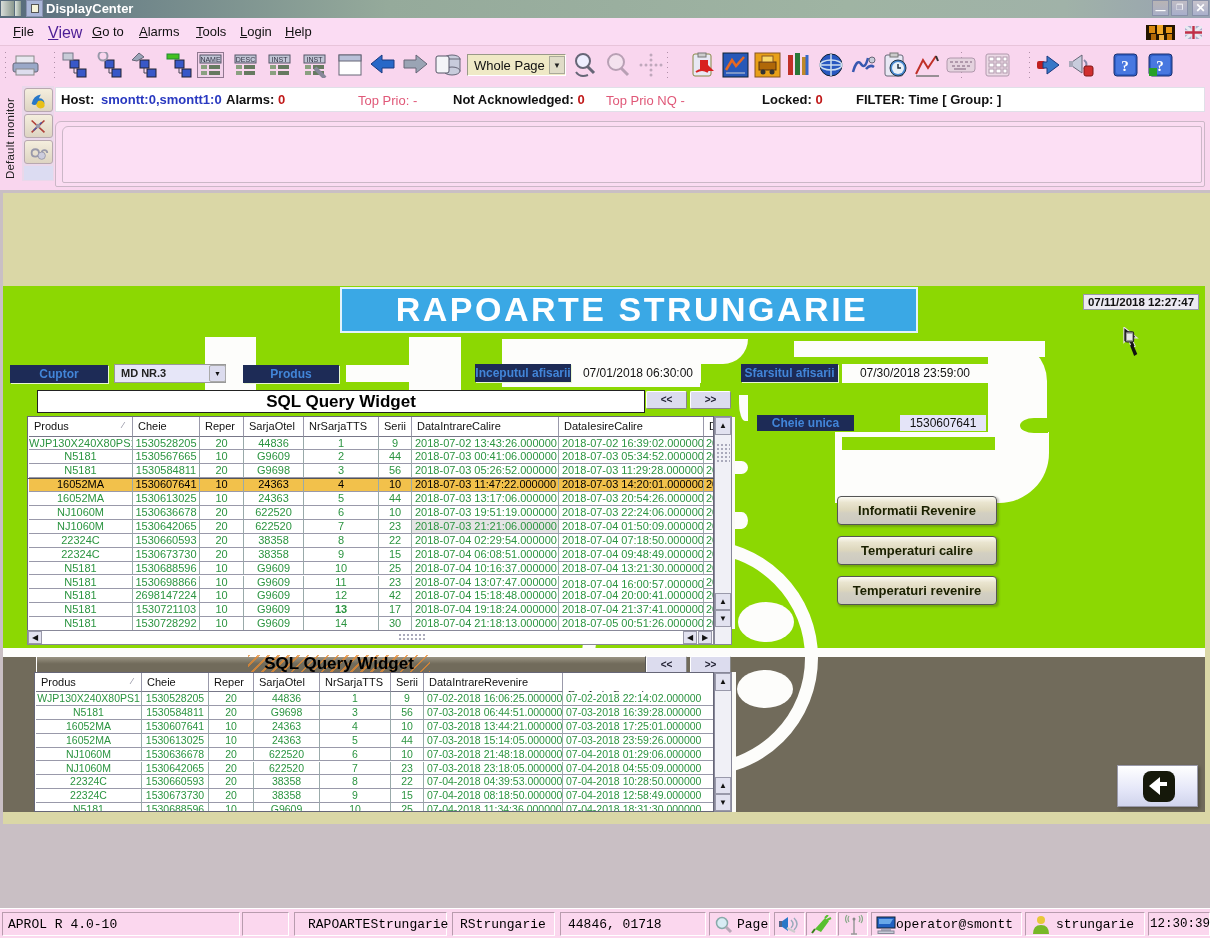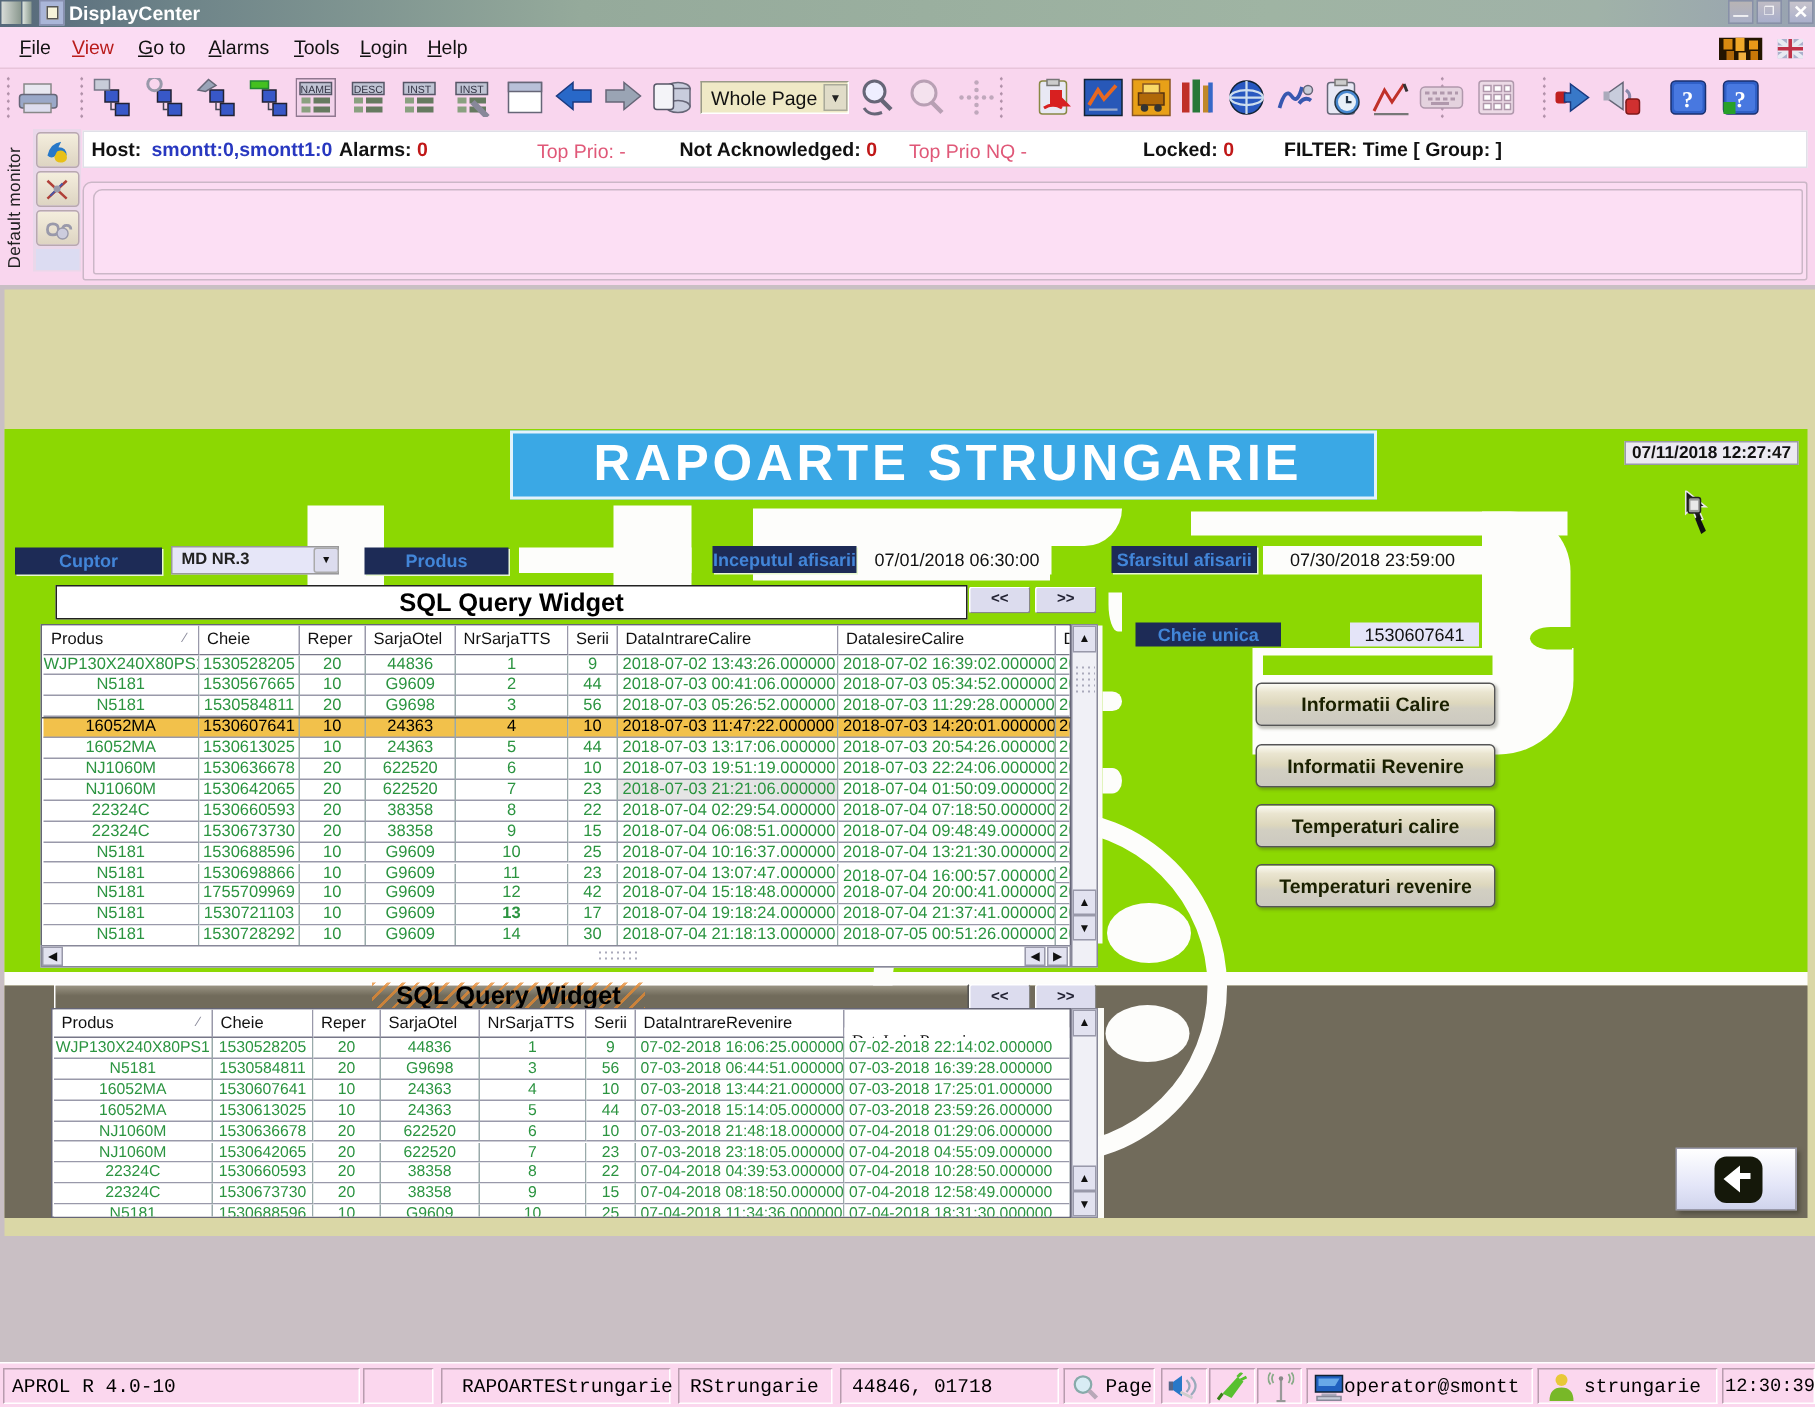--- a/index.html
+++ b/index.html
@@ -16,21 +16,21 @@
    <div class="abs" style="left:4px;top:3px;width:8px;height:9px;background:#f6f3da;border:1px solid #555;"></div>
  </div>
  <div class="abs" style="left:46px;top:1px;color:#fff;font-weight:bold;font-size:13px;">DisplayCenter</div>
  <div class="abs" style="left:1152px;top:0px;width:17px;height:16px;background:linear-gradient(#b8b4b4,#aab0c8);border:1px solid #8890a8;color:#fff;font-size:10px;text-align:center;line-height:20px;font-weight:bold;">—</div>
  <div class="abs" style="left:1171px;top:0px;width:17px;height:16px;background:linear-gradient(#c0bcc4,#a8aecb);border:1px solid #8890a8;color:#fff;font-size:8px;text-align:center;line-height:14px;">❐</div>
  <div class="abs" style="left:1192px;top:0px;width:17px;height:16px;background:linear-gradient(#c8c4cc,#aab0cc);border:1px solid #8890a8;color:#fff;font-size:12px;text-align:center;line-height:15px;font-weight:bold;">✕</div>
 </div>
 
 <div class="abs" style="left:0;top:18px;width:1210px;height:28px;background:#fbdcf3;border-bottom:1px solid #e8c4da;">
 <div class="abs" style="left:13px;top:6px;font-size:13px;color:#111;"><span style="text-decoration:underline;">F</span>ile</div>
-<div class="abs" style="left:48px;top:6px;font-size:13px;color:#b91c1c;"><span style="text-decoration:underline;">V</span>iew</div>
+<div class="abs" style="left:48px;top:6px;font-size:16px;color:#4c1d95;"><span style="text-decoration:underline;">V</span>iew</div>
 <div class="abs" style="left:92px;top:6px;font-size:13px;color:#111;"><span style="text-decoration:underline;">G</span>o to</div>
 <div class="abs" style="left:139px;top:6px;font-size:13px;color:#111;"><span style="text-decoration:underline;">A</span>larms</div>
 <div class="abs" style="left:196px;top:6px;font-size:13px;color:#111;"><span style="text-decoration:underline;">T</span>ools</div>
 <div class="abs" style="left:240px;top:6px;font-size:13px;color:#111;"><span style="text-decoration:underline;">L</span>ogin</div>
 <div class="abs" style="left:285px;top:6px;font-size:13px;color:#111;"><span style="text-decoration:underline;">H</span>elp</div>
 
  <svg class="abs" style="left:1146px;top:7px;" width="29" height="15" viewBox="0 0 29 15">
   <rect x="0" y="0" width="29" height="15" fill="#241500"></rect>
   <rect x="3" y="1" width="6" height="7" fill="#d88a10"></rect>
   <rect x="11" y="0" width="6" height="9" fill="#f0a828"></rect>
@@ -443,21 +443,21 @@
         <div style="position:absolute;left:1px;top:158.5px;width:104px;height:13.9px;border-right:1px solid #9aa;border-bottom:1px solid #99a;background:#fff;color:#2b9440;font-weight:normal;font-size:11px;text-align:center;line-height:13.9px;white-space:nowrap;overflow:hidden;">N5181</div>
         <div style="position:absolute;left:105px;top:158.5px;width:67px;height:13.9px;border-right:1px solid #9aa;border-bottom:1px solid #99a;background:#fff;color:#2b9440;font-weight:normal;font-size:11px;text-align:center;line-height:13.9px;white-space:nowrap;overflow:hidden;">1530698866</div>
         <div style="position:absolute;left:172px;top:158.5px;width:44px;height:13.9px;border-right:1px solid #9aa;border-bottom:1px solid #99a;background:#fff;color:#2b9440;font-weight:normal;font-size:11px;text-align:center;line-height:13.9px;white-space:nowrap;overflow:hidden;">10</div>
         <div style="position:absolute;left:216px;top:158.5px;width:60px;height:13.9px;border-right:1px solid #9aa;border-bottom:1px solid #99a;background:#fff;color:#2b9440;font-weight:normal;font-size:11px;text-align:center;line-height:13.9px;white-space:nowrap;overflow:hidden;">G9609</div>
         <div style="position:absolute;left:276px;top:158.5px;width:75px;height:13.9px;border-right:1px solid #9aa;border-bottom:1px solid #99a;background:#fff;color:#2b9440;font-weight:normal;font-size:11px;text-align:center;line-height:13.9px;white-space:nowrap;overflow:hidden;">11</div>
         <div style="position:absolute;left:351px;top:158.5px;width:33px;height:13.9px;border-right:1px solid #9aa;border-bottom:1px solid #99a;background:#fff;color:#2b9440;font-weight:normal;font-size:11px;text-align:center;line-height:13.9px;white-space:nowrap;overflow:hidden;">23</div>
         <div style="position:absolute;left:384px;top:158.5px;width:147px;height:13.9px;border-right:1px solid #9aa;border-bottom:1px solid #99a;background:#fff;color:#2b9440;font-weight:normal;font-size:11px;text-align:left;padding-left:3px;line-height:13.9px;white-space:nowrap;overflow:hidden;">2018-07-04 13:07:47.000000</div>
         <div style="position:absolute;left:531px;top:161px;width:145px;height:13.9px;border-right:1px solid #9aa;border-bottom:1px solid #99a;background:#fff;color:#2b9440;font-weight:normal;font-size:11px;text-align:left;padding-left:3px;line-height:13.9px;white-space:nowrap;overflow:hidden;">2018-07-04 16:00:57.000000</div>
         <div style="position:absolute;left:676px;top:158.5px;width:11px;height:13.9px;border-right:1px solid #9aa;border-bottom:1px solid #99a;background:#fff;color:#2b9440;font-size:11px;padding-left:2px;line-height:13.9px;overflow:hidden;">20</div>
         <div style="position:absolute;left:1px;top:172.4px;width:104px;height:13.9px;border-right:1px solid #9aa;border-bottom:1px solid #99a;background:#fff;color:#2b9440;font-weight:normal;font-size:11px;text-align:center;line-height:13.9px;white-space:nowrap;overflow:hidden;">N5181</div>
-        <div style="position:absolute;left:105px;top:172.4px;width:67px;height:13.9px;border-right:1px solid #9aa;border-bottom:1px solid #99a;background:#fff;color:#2b9440;font-weight:normal;font-size:11px;text-align:center;line-height:13.9px;white-space:nowrap;overflow:hidden;">1755709969</div>
+        <div style="position:absolute;left:105px;top:172.4px;width:67px;height:13.9px;border-right:1px solid #9aa;border-bottom:1px solid #99a;background:#fff;color:#2b9440;font-weight:normal;font-size:11px;text-align:center;line-height:13.9px;white-space:nowrap;overflow:hidden;">2698147224</div>
         <div style="position:absolute;left:172px;top:172.4px;width:44px;height:13.9px;border-right:1px solid #9aa;border-bottom:1px solid #99a;background:#fff;color:#2b9440;font-weight:normal;font-size:11px;text-align:center;line-height:13.9px;white-space:nowrap;overflow:hidden;">10</div>
         <div style="position:absolute;left:216px;top:172.4px;width:60px;height:13.9px;border-right:1px solid #9aa;border-bottom:1px solid #99a;background:#fff;color:#2b9440;font-weight:normal;font-size:11px;text-align:center;line-height:13.9px;white-space:nowrap;overflow:hidden;">G9609</div>
         <div style="position:absolute;left:276px;top:172.4px;width:75px;height:13.9px;border-right:1px solid #9aa;border-bottom:1px solid #99a;background:#fff;color:#2b9440;font-weight:normal;font-size:11px;text-align:center;line-height:13.9px;white-space:nowrap;overflow:hidden;">12</div>
         <div style="position:absolute;left:351px;top:172.4px;width:33px;height:13.9px;border-right:1px solid #9aa;border-bottom:1px solid #99a;background:#fff;color:#2b9440;font-weight:normal;font-size:11px;text-align:center;line-height:13.9px;white-space:nowrap;overflow:hidden;">42</div>
         <div style="position:absolute;left:384px;top:172.4px;width:147px;height:13.9px;border-right:1px solid #9aa;border-bottom:1px solid #99a;background:#fff;color:#2b9440;font-weight:normal;font-size:11px;text-align:left;padding-left:3px;line-height:13.9px;white-space:nowrap;overflow:hidden;">2018-07-04 15:18:48.000000</div>
         <div style="position:absolute;left:531px;top:172.4px;width:145px;height:13.9px;border-right:1px solid #9aa;border-bottom:1px solid #99a;background:#fff;color:#2b9440;font-weight:normal;font-size:11px;text-align:left;padding-left:3px;line-height:13.9px;white-space:nowrap;overflow:hidden;">2018-07-04 20:00:41.000000</div>
         <div style="position:absolute;left:676px;top:172.4px;width:11px;height:13.9px;border-right:1px solid #9aa;border-bottom:1px solid #99a;background:#fff;color:#2b9440;font-size:11px;padding-left:2px;line-height:13.9px;overflow:hidden;">20</div>
         <div style="position:absolute;left:1px;top:186.3px;width:104px;height:13.9px;border-right:1px solid #9aa;border-bottom:1px solid #99a;background:#fff;color:#2b9440;font-weight:normal;font-size:11px;text-align:center;line-height:13.9px;white-space:nowrap;overflow:hidden;">N5181</div>
         <div style="position:absolute;left:105px;top:186.3px;width:67px;height:13.9px;border-right:1px solid #9aa;border-bottom:1px solid #99a;background:#fff;color:#2b9440;font-weight:normal;font-size:11px;text-align:center;line-height:13.9px;white-space:nowrap;overflow:hidden;">1530721103</div>
         <div style="position:absolute;left:172px;top:186.3px;width:44px;height:13.9px;border-right:1px solid #9aa;border-bottom:1px solid #99a;background:#fff;color:#2b9440;font-weight:normal;font-size:11px;text-align:center;line-height:13.9px;white-space:nowrap;overflow:hidden;">10</div>
@@ -485,21 +485,20 @@
  <div class="abs" style="left:0px;top:193px;width:16px;height:17px;background:#e2e2f0;border:1px solid #99a;text-align:center;font-size:8px;line-height:15px;color:#111;">▼</div>
 </div>
 <div class="abs" style="left:24px;top:437px;width:687px;height:15px;background:#fff;border:1px solid #889;">
  <div class="abs" style="left:0px;top:0px;width:14px;height:13px;background:#e2e2f0;border:1px solid #99a;text-align:center;font-size:8px;line-height:12px;color:#111;">◀</div>
  <div class="abs" style="left:370px;top:2px;width:28px;height:9px;background-image:radial-gradient(circle,#aab 0.8px,transparent 0.8px);background-size:4px 4px;"></div>
  <div class="abs" style="left:655px;top:0px;width:14px;height:13px;background:#e2e2f0;border:1px solid #99a;text-align:center;font-size:8px;line-height:12px;color:#111;">◀</div>
  <div class="abs" style="left:670px;top:0px;width:14px;height:13px;background:#e2e2f0;border:1px solid #99a;text-align:center;font-size:8px;line-height:12px;color:#111;">▶</div>
 </div>
 <div class="abs navy" style="left:754px;top:222px;width:97px;height:16px;line-height:16px;">Cheie unica</div>
 <div class="abs" style="left:897px;top:222px;width:86px;height:16px;background:#e4e4f8;font-size:12px;color:#111;text-align:center;line-height:16px;">1530607641</div>
-<div class="abs" style="left:834px;top:262px;width:160px;height:29px;border:1px solid #555;border-radius:4px;background:linear-gradient(#fcfbf4 0%,#eae5d0 20%,#ddd7bd 48%,#d2cfc2 60%,#ccc9c0 100%);box-shadow:1.5px 1.5px 2px rgba(60,60,40,0.3);font-size:13px;font-weight:bold;color:#1a2000;text-align:center;line-height:28px;">Informatii Calire</div>
 <div class="abs" style="left:834px;top:303px;width:160px;height:29px;border:1px solid #555;border-radius:4px;background:linear-gradient(#fcfbf4 0%,#eae5d0 20%,#ddd7bd 48%,#d2cfc2 60%,#ccc9c0 100%);box-shadow:1.5px 1.5px 2px rgba(60,60,40,0.3);font-size:13px;font-weight:bold;color:#1a2000;text-align:center;line-height:28px;">Informatii Revenire</div>
 <div class="abs" style="left:834px;top:383px;width:160px;height:29px;border:1px solid #555;border-radius:4px;background:linear-gradient(#fcfbf4 0%,#eae5d0 20%,#ddd7bd 48%,#d2cfc2 60%,#ccc9c0 100%);box-shadow:1.5px 1.5px 2px rgba(60,60,40,0.3);font-size:13px;font-weight:bold;color:#1a2000;text-align:center;line-height:28px;">Temperaturi revenire</div>
 <div class="abs" style="left:834px;top:343px;width:160px;height:29px;border:1px solid #555;border-radius:4px;background:linear-gradient(#fcfbf4 0%,#eae5d0 20%,#ddd7bd 48%,#d2cfc2 60%,#ccc9c0 100%);box-shadow:1.5px 1.5px 2px rgba(60,60,40,0.3);font-size:13px;font-weight:bold;color:#1a2000;text-align:center;line-height:28px;">Temperaturi calire</div>
 <div class="abs" style="left:33px;top:463px;width:610px;height:19px;background:linear-gradient(#9a9483,#716b5b 40%);border:1px solid #fff;border-right-color:#555;border-bottom-color:#555;"></div>
 <div class="abs" style="left:245px;top:462px;width:182px;height:19px;background:repeating-linear-gradient(135deg,rgba(232,138,48,0.75) 0 1.8px,rgba(230,128,32,0) 1.8px 7px);color:#000;font-weight:bold;font-size:17px;text-align:center;line-height:18px;">SQL Query Widget</div>
 <div class="abs" style="left:643px;top:463px;width:41px;height:18px;background:#dcdcee;border:1px solid #888;border-top-color:#fff;border-left-color:#fff;border-radius:2px;font-size:10px;font-weight:bold;color:#223;text-align:center;line-height:16px;">&lt;&lt;</div>
 <div class="abs" style="left:687px;top:463px;width:41px;height:18px;background:#dcdcee;border:1px solid #888;border-top-color:#fff;border-left-color:#fff;border-radius:2px;font-size:10px;font-weight:bold;color:#223;text-align:center;line-height:16px;">&gt;&gt;</div>
 <div class="abs" style="left:31px;top:479px;width:680px;height:140px;background:#fff;border:1px solid #667;overflow:hidden;">
         <div style="position:absolute;left:1px;top:0px;width:106px;height:19px;border-right:1px solid #99a;border-bottom:1px solid #778;background:#fff;font-size:11px;color:#111;padding:3px 0 0 5px;">Produs<span style="position:absolute;right:8px;top:3px;color:#889;font-size:9px;">⁄</span></div>
         <div style="position:absolute;left:107px;top:0px;width:67px;height:19px;border-right:1px solid #99a;border-bottom:1px solid #778;background:#fff;font-size:11px;color:#111;padding:3px 0 0 5px;">Cheie</div>

